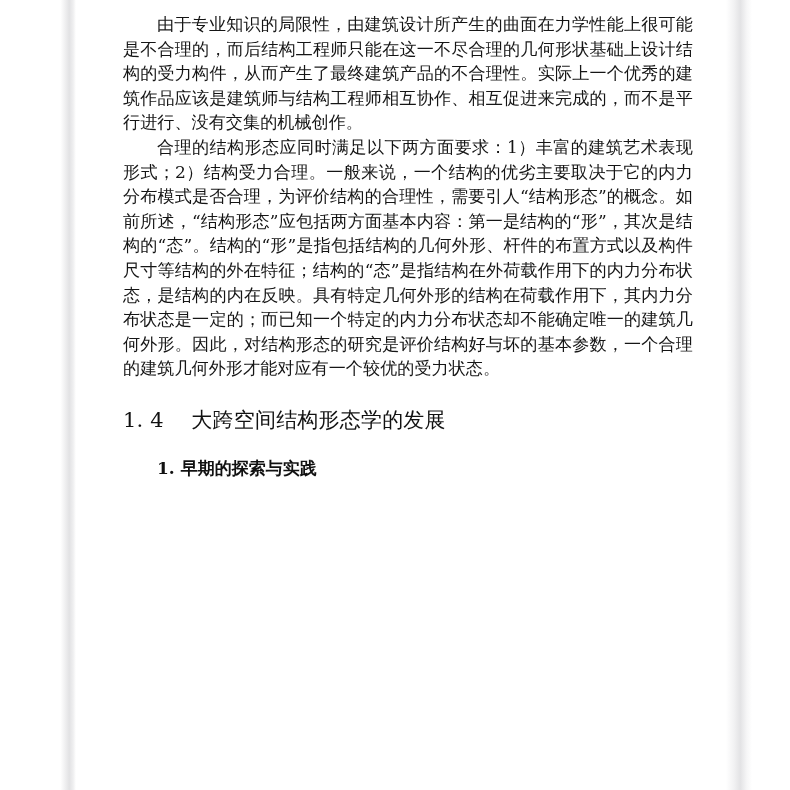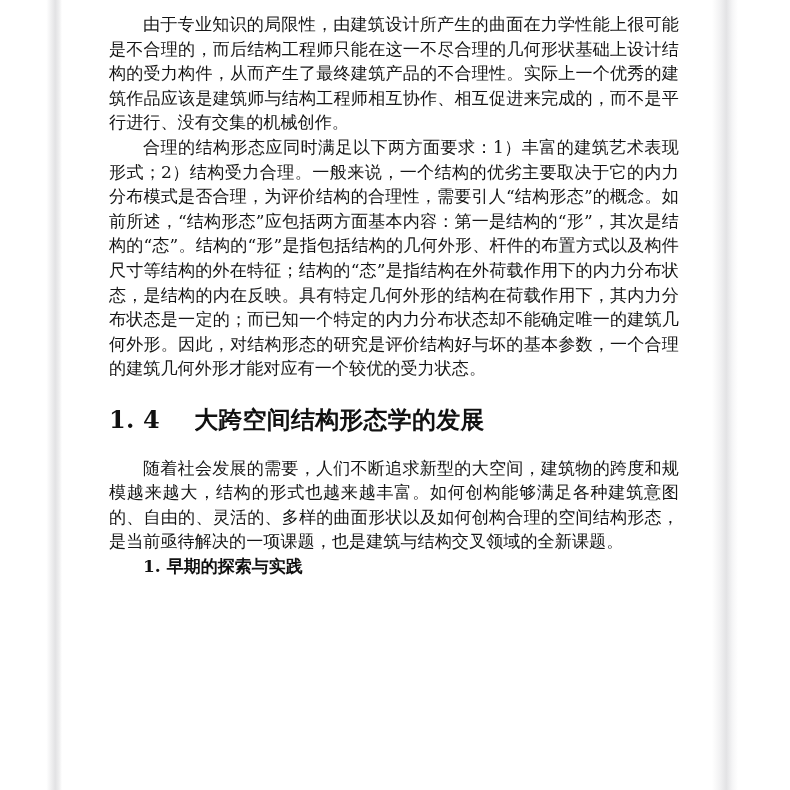--- a/index.html
+++ b/index.html
@@ -37,21 +37,21 @@
   #page-left-fill {
     position: absolute;
     left: 0; top: 0;
     width: 40px; height: 790px;
     background: #ffffff;
     pointer-events: none;
   }
 
   #page {
     position: absolute;
-    left: 0;
+    left: 14px;
     top: 0;
     width: 664px;
     height: 790px;
   }
 
   #text-column {
     position: absolute;
     left: 109px;
     top: 12px;
     width: 570px;
@@ -64,23 +64,23 @@
     color: #151515;
     text-align: justify;
     text-justify: inter-ideograph;
     text-indent: 34px;
     letter-spacing: 0.05px;
     font-weight: normal;
   }
 
   h2.section-heading {
     margin: 0;
-    font-size: 24px;
+    font-size: 21px;
     line-height: 24.6px;
-    font-weight: bold;
+    font-weight: normal;
     color: #111111;
     letter-spacing: 0.2px;
     white-space: pre;
   }
 
   h3.sub-heading {
     margin: 0;
     font-size: 17px;
     line-height: 24.6px;
     font-weight: bold;
@@ -106,19 +106,18 @@
 
     <p class="para">合理的结构形态应同时满足以下两方面要求：1）丰富的建筑艺术表现形式；2）结构受力合理。一般来说，一个结构的优劣主要取决于它的内力分布模式是否合理，为评价结构的合理性，需要引人“结构形态”的概念。如前所述，“结构形态”应包括两方面基本内容：第一是结构的“形”，其次是结构的“态”。结构的“形”是指包括结构的几何外形、杆件的布置方式以及构件尺寸等结构的外在特征；结构的“态”是指结构在外荷载作用下的内力分布状态，是结构的内在反映。具有特定几何外形的结构在荷载作用下，其内力分布状态是一定的；而已知一个特定的内力分布状态却不能确定唯一的建筑几何外形。因此，对结构形态的研究是评价结构好与坏的基本参数，一个合理的建筑几何外形才能对应有一个较优的受力状态。</p>
 
 
     <div class="gap-before-heading"></div>
 
     <h2 class="section-heading">1. 4    大跨空间结构形态学的发展</h2>
 
     <div class="gap-after-heading"></div>
 
-    <p class="para">随着社会发展的需要，人们不断追求新型的大空间，建筑物的跨度和规模越来越大，结构的形式也越来越丰富。如何创构能够满足各种建筑意图的、自由的、灵活的、多样的曲面形状以及如何创构合理的空间结构形态，是当前亟待解决的一项课题，也是建筑与结构交叉领域的全新课题。</p>
 
 
     <h3 class="sub-heading">1. 早期的探索与实践</h3>
 
   </div>
 </div>
 
 </body></html>

